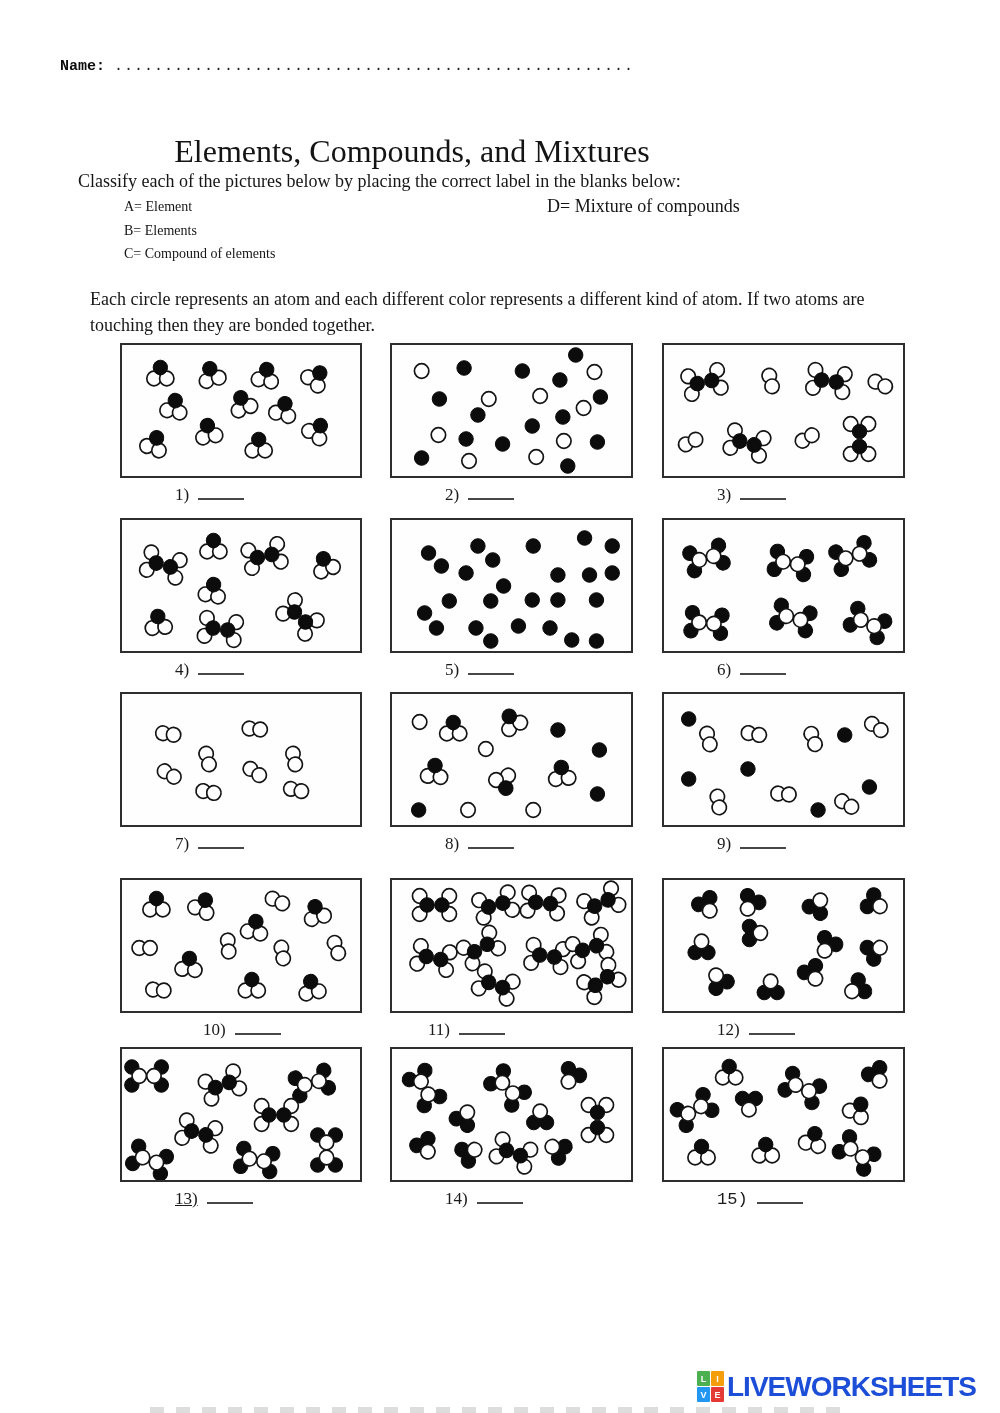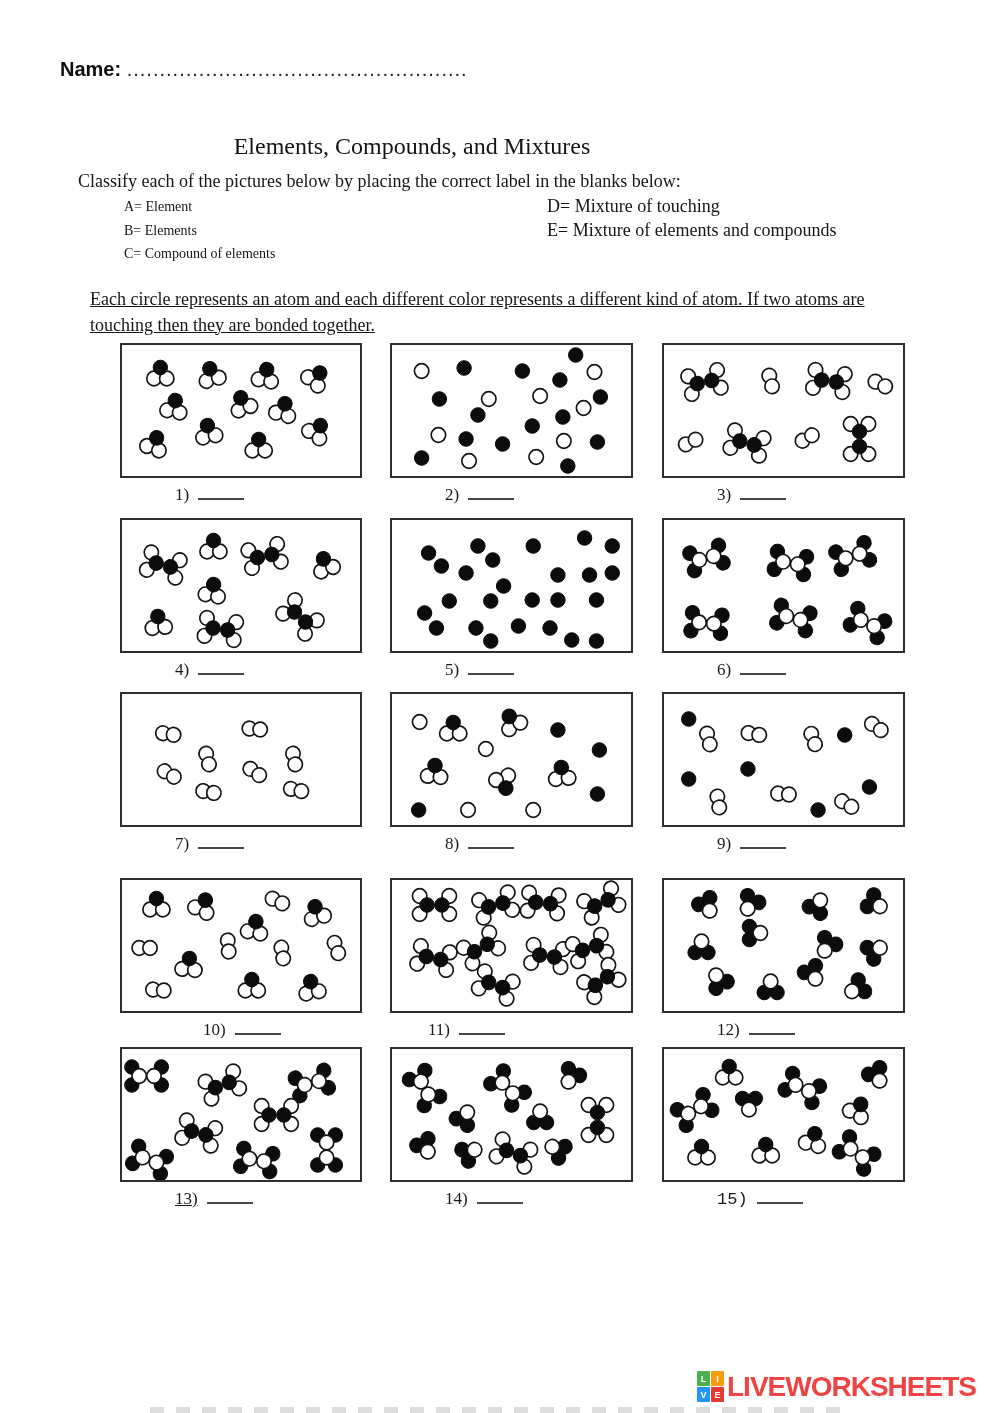--- a/index.html
+++ b/index.html
@@ -1,28 +1,28 @@
 <!DOCTYPE html>
 <html><head>
 <meta charset="utf-8">
 <style>
   html,body{margin:0;padding:0;}
   body{
     width:1000px;height:1413px;position:relative;background:#ffffff;
     font-family:"Liberation Serif", serif;color:#151515;overflow:hidden;
   }
   
-  .name-row{position:absolute;left:60px;top:58px;font-family:Liberation Sans, sans-serif;font-size:20px;color:#0d0d0d;}
+  .name-row{position:absolute;left:60px;top:58px;font-family:Liberation Mono, monospace;font-size:15px;color:#0d0d0d;}
   .name-label{font-weight:700;}
   .name-dots{letter-spacing:1px;color:#222;}
-  .title{position:absolute;left:0;top:133px;width:824px;text-align:center;font-size:24px;color:#141414;}
+  .title{position:absolute;left:0;top:133px;width:824px;text-align:center;font-size:32px;color:#141414;}
   .instruction{position:absolute;left:78px;top:171px;font-size:18px;color:#161616;}
   .options-left{position:absolute;left:124px;top:195px;font-size:14px;line-height:23.5px;}
   .options-right{position:absolute;left:547px;top:195px;font-size:18px;line-height:23.5px;}
-  .note{position:absolute;left:90px;top:287px;width:840px;font-size:18px;line-height:25.5px;color:#161616;text-decoration:underline;}
+  .note{position:absolute;left:90px;top:287px;width:840px;font-size:18px;line-height:25.5px;color:#161616;}
   
   .box{position:absolute;border:2px solid #2e2e2e;background:#fefefe;box-sizing:border-box;}
   .box svg{display:block;width:100%;height:100%;}
   .caption{position:absolute;font-size:17px;color:#1a1a1a;white-space:nowrap;}
   .blank{display:inline-block;width:46px;height:13px;border-bottom:2px solid #474747;margin-left:9px;}
   circle.a-b{fill:#0c0c0c;stroke:#0c0c0c;stroke-width:1;}
   circle.a-w{fill:#ffffff;stroke:#141414;stroke-width:1.7;}
   
   .logo{position:absolute;left:697px;top:1371px;display:flex;align-items:center;}
   .blocks{width:27px;height:31px;display:grid;grid-template-rows:1fr 1fr;grid-template-columns:1fr 1fr;gap:1px;}
@@ -42,22 +42,21 @@
 
 <div class="title">Elements, Compounds, and Mixtures</div>
 <div class="instruction">Classify each of the pictures below by placing the correct label in the blanks below:</div>
 
 <div class="options-left">
   <div>A= Element</div>
   <div>B= Elements</div>
   <div>C= Compound of elements</div>
 </div>
 <div class="options-right">
-  <div>D= Mixture of touching</div>
-  <div>E= Mixture of elements and compounds</div>
+  <div>D= Mixture of compounds</div>
 </div>
 
 <div class="note">Each circle represents an atom and each different color represents a different kind of atom.  If two atoms are touching then they are bonded together.</div>
 
 <div id="grid">
     <div class="box" style="left: 120px; top: 343px; width: 242px; height: 135px;">
       <svg viewBox="0 0 242 131" preserveAspectRatio="none">
         <g transform="translate(39,29) rotate(0)">
           <circle cx="-6.5" cy="4.5" r="7.3" class="a-w"></circle>
           <circle cx="6.5" cy="4.5" r="7.3" class="a-w"></circle>
@@ -991,16 +990,16 @@
     <div class="caption" style="left: 717px; top: 1189px; font-family: Liberation Mono, monospace;"><span>15)</span><span class="blank"></span></div>
   </div>
 
 <div class="logo">
   <div class="blocks" id="logo-blocks">
       <div class="block" style="background: rgb(76, 175, 80);">L</div>
       <div class="block" style="background: rgb(245, 158, 11);">I</div>
       <div class="block" style="background: rgb(33, 150, 243);">V</div>
       <div class="block" style="background: rgb(229, 57, 53);">E</div>
     </div>
-  <div class="brand" style="color: #ef4444;">LIVEWORKSHEETS</div>
+  <div class="brand" style="color: #1d4ed8;">LIVEWORKSHEETS</div>
 </div>
 
 <div class="cutoff"></div>
 
 </body></html>

